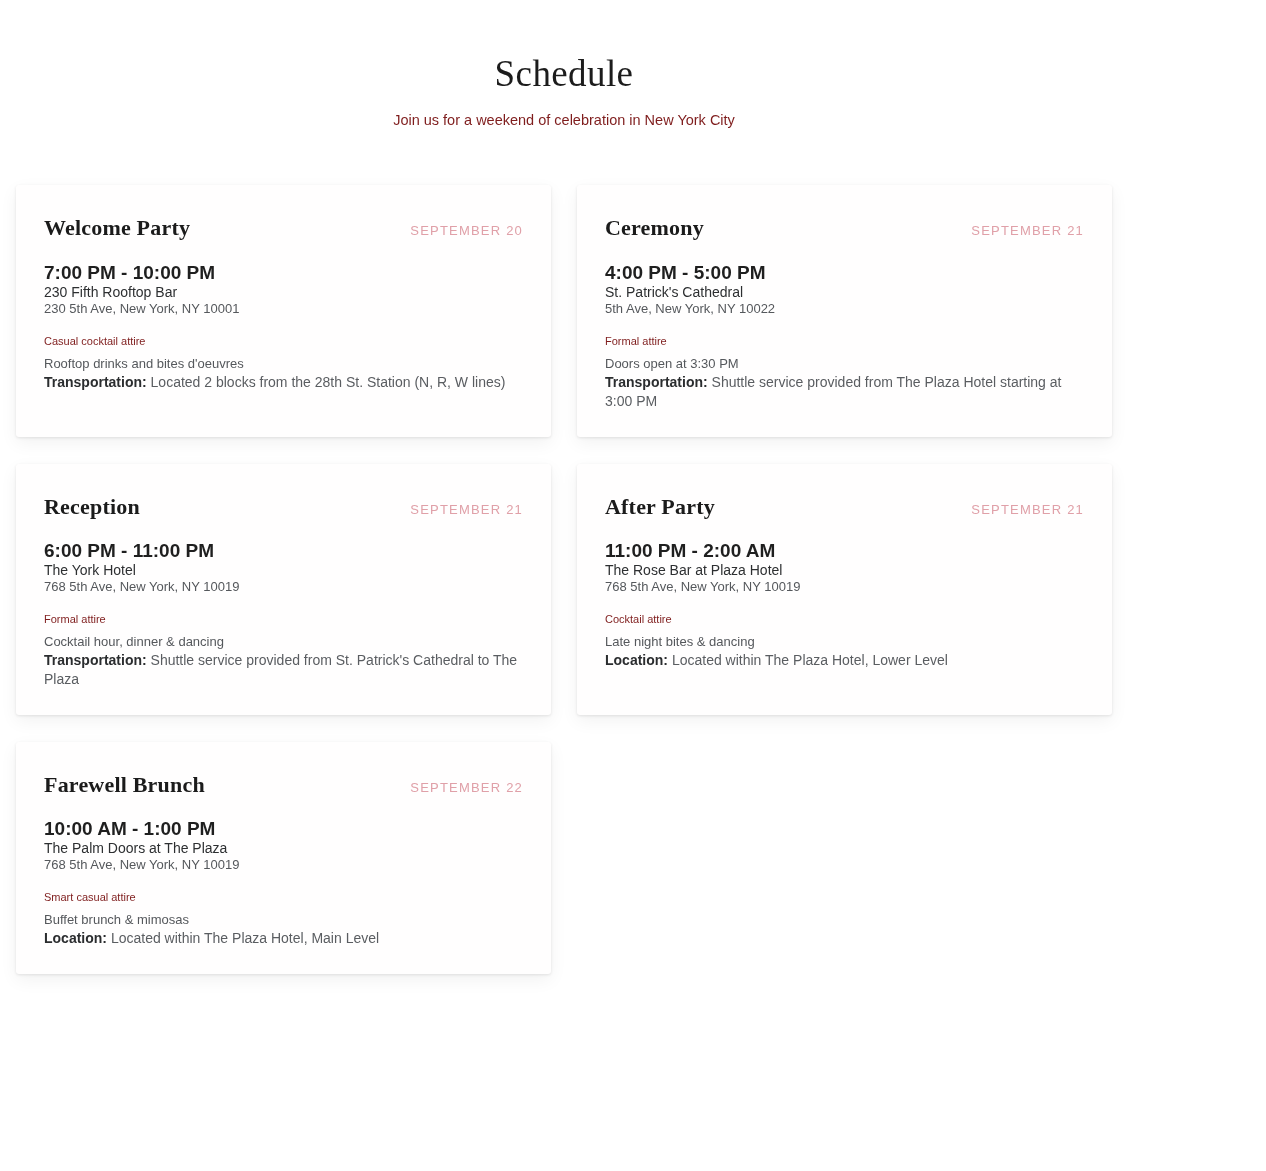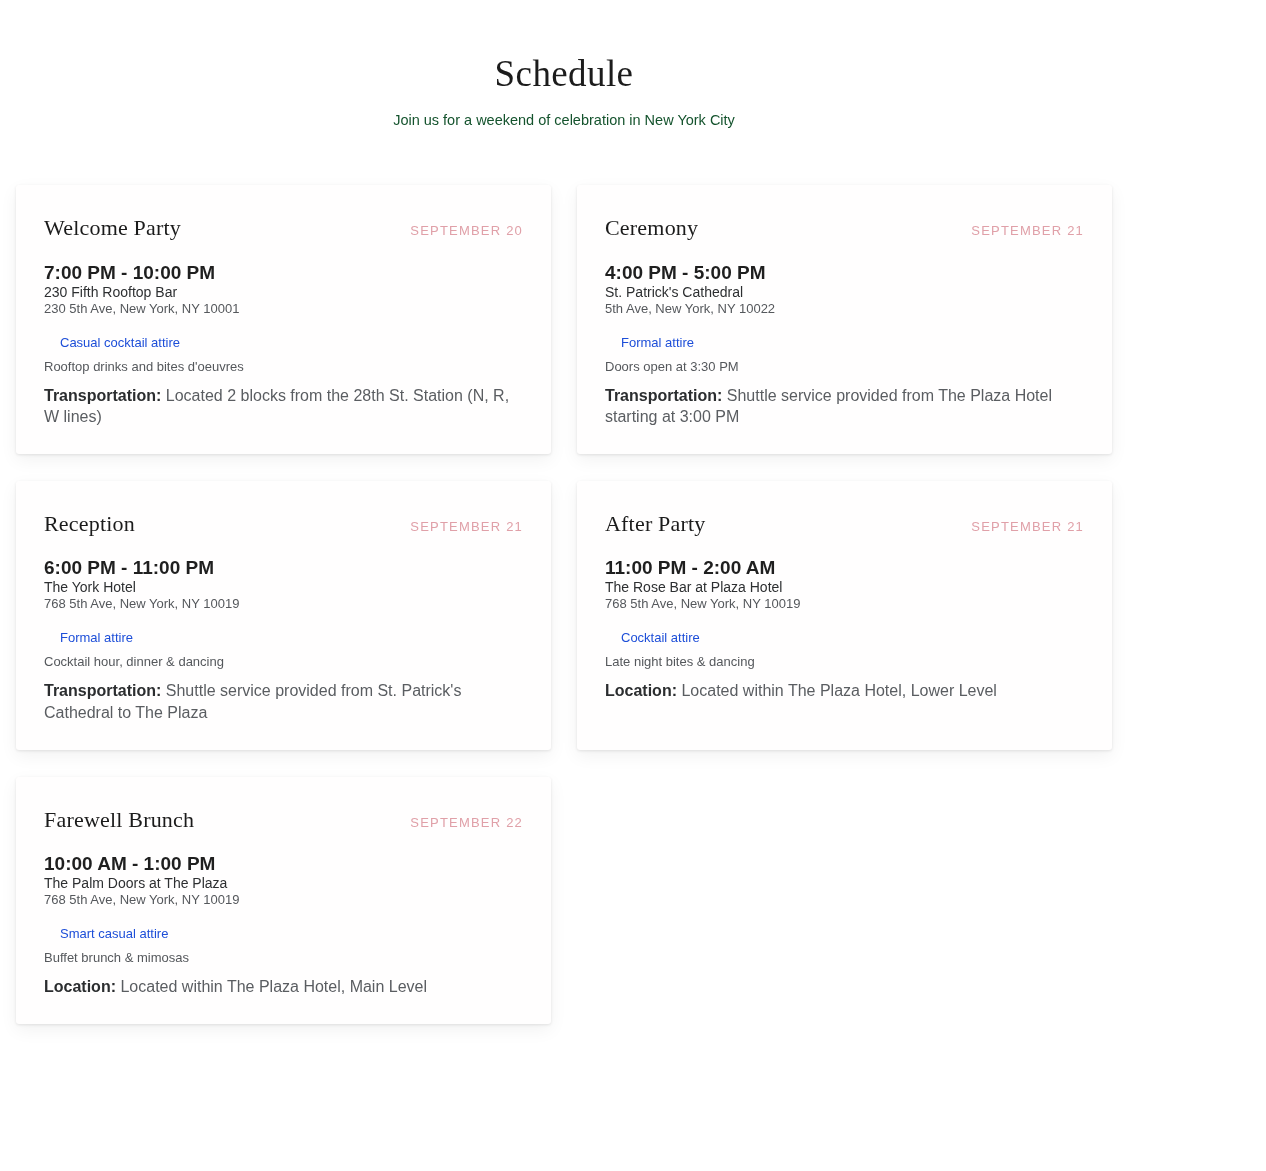--- a/index.html
+++ b/index.html
@@ -26,21 +26,21 @@
     font-family: "Liberation Serif", serif;
     font-size: 37px;
     font-weight: 400;
     letter-spacing: 0.4px;
     color: #1c1c1c;
     margin: 0;
     line-height: 1.2;
   }
   .page-subtitle {
     font-size: 14.5px;
-    color: #14532d;
+    color: #7f1d1d;
     margin: 16px 0 0 0;
     font-weight: 400;
     text-align: center;
   }
   .cards-wrap {
     margin: 57px auto 0 auto;
     width: 1096px;
     display: grid;
     grid-template-columns: 535px 535px;
     column-gap: 26px;
@@ -54,21 +54,21 @@
     padding: 30px 28px 26px 28px;
   }
   .card-head {
     display: flex;
     align-items: baseline;
     justify-content: space-between;
   }
   .card-title {
     font-family: "Liberation Serif", serif;
     font-size: 22px;
-    font-weight: 400;
+    font-weight: 700;
     color: #1b1b1b;
     letter-spacing: 0.2px;
     line-height: 1.2;
   }
   .card-date {
     font-size: 13px;
     letter-spacing: 1.2px;
     text-transform: uppercase;
     color: #e0a0a8;
     white-space: nowrap;
@@ -83,34 +83,33 @@
   .card-venue {
     font-size: 14px;
     color: #2d2f31;
   }
   .card-address {
     font-size: 13px;
     color: #55585c;
     margin-top: 1px;
   }
   .card-attire {
-    font-size: 13px;
-    color: #1d4ed8;
+    font-size: 11px;
+    color: #7f1d1d;
     margin-top: 19px;
-    margin-left: 16px;
   }
   .card-detail {
     font-size: 13px;
     color: #55585c;
     margin-top: 9px;
   }
   .card-note {
-    font-size: 16px;
+    font-size: 14px;
     color: #5a5d61;
-    margin-top: 11px;
+    margin-top: 2px;
     line-height: 1.35;
   }
   .card-note .note-label {
     font-weight: 700;
     color: #2b2d2f;
   }
   .note-text { }
 </style>
 </head>
 <body>

